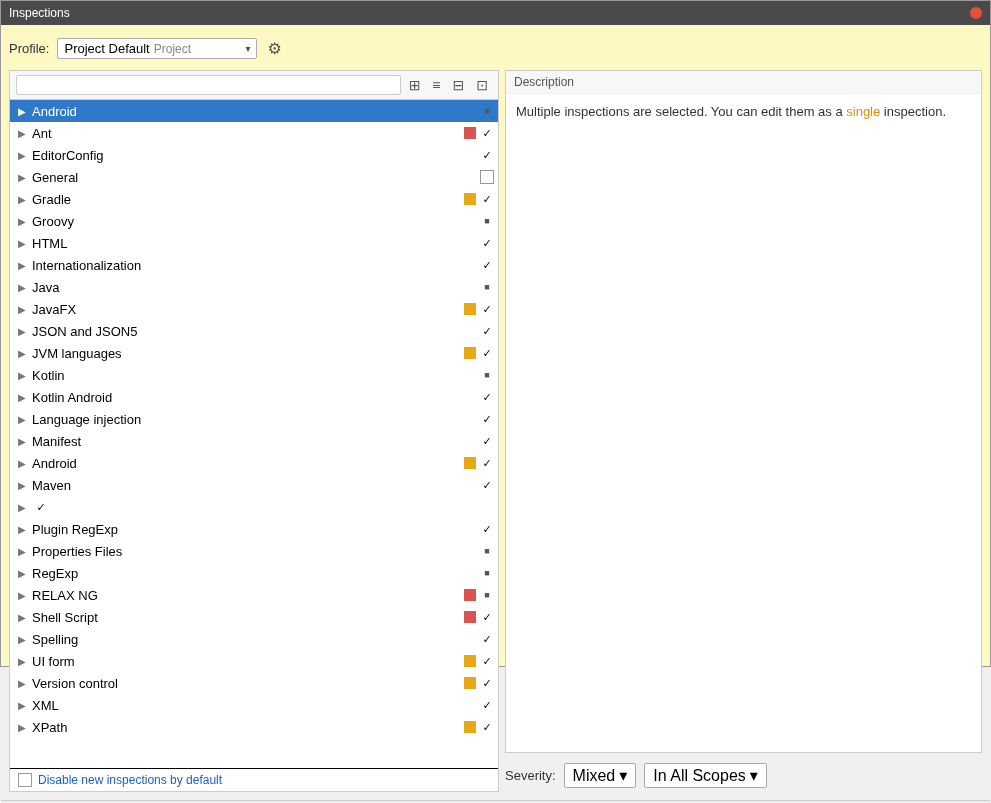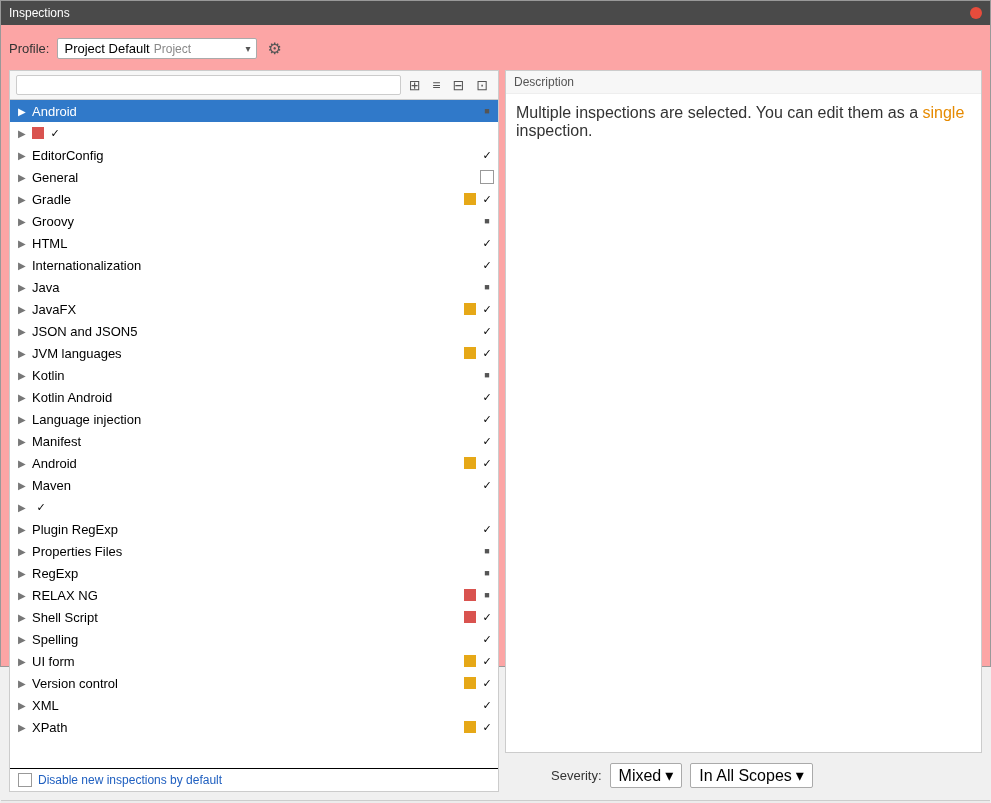--- a/index.html
+++ b/index.html
@@ -8,21 +8,21 @@
       font-size: 13px;
       background: #f0f0f0;
       color: #000;
       width: 991px;
       height: 803px;
       overflow: hidden;
     }
     .window {
       width: 991px;
       height: 667px;
-      background: #fca5a5;
+      background: #fef9c3;
       border: 1px solid #999;
       display: flex;
       flex-direction: column;
     }
     .title-bar {
       background: #4a4a4a;
       color: #fff;
       padding: 4px 8px;
       font-size: 12px;
       display: flex;
@@ -196,33 +196,32 @@
     }
     .description-header {
       padding: 4px 8px;
       font-size: 12px;
       color: #555;
       border-bottom: 1px solid #eee;
       background: #f7f7f7;
     }
     .description-content {
       padding: 10px;
-      font-size: 16px;
+      font-size: 13px;
       color: #333;
       flex: 1;
     }
     .description-content .highlight {
       color: #e68a00;
     }
     .severity-row {
       display: flex;
       align-items: center;
       gap: 8px;
       padding: 4px 0;
-      margin-left: 46px;
     }
     .severity-label {
       font-size: 13px;
       color: #333;
     }
     .severity-select, .scope-select {
       display: flex;
       align-items: center;
       background: #fff;
       border: 1px solid #aaa;
@@ -331,20 +330,21 @@
         </div>
 
         <div class="tree-list" id="tree-list">
         <div class="tree-item selected">
               <span class="chevron-icon">▶</span>
               <span class="item-label">Android</span>
               <div class="check-box square"></div>
             </div>
             <div class="tree-item">
               <span class="chevron-icon">▶</span>
+              <span class="item-label">Ant</span>
               <div class="color-square" style="background: rgb(217, 83, 79);"></div>
               <div class="check-box checked"></div>
             </div>
             <div class="tree-item">
               <span class="chevron-icon">▶</span>
               <span class="item-label">EditorConfig</span>
               <div class="check-box checked"></div>
             </div>
             <div class="tree-item">
               <span class="chevron-icon">▶</span>

